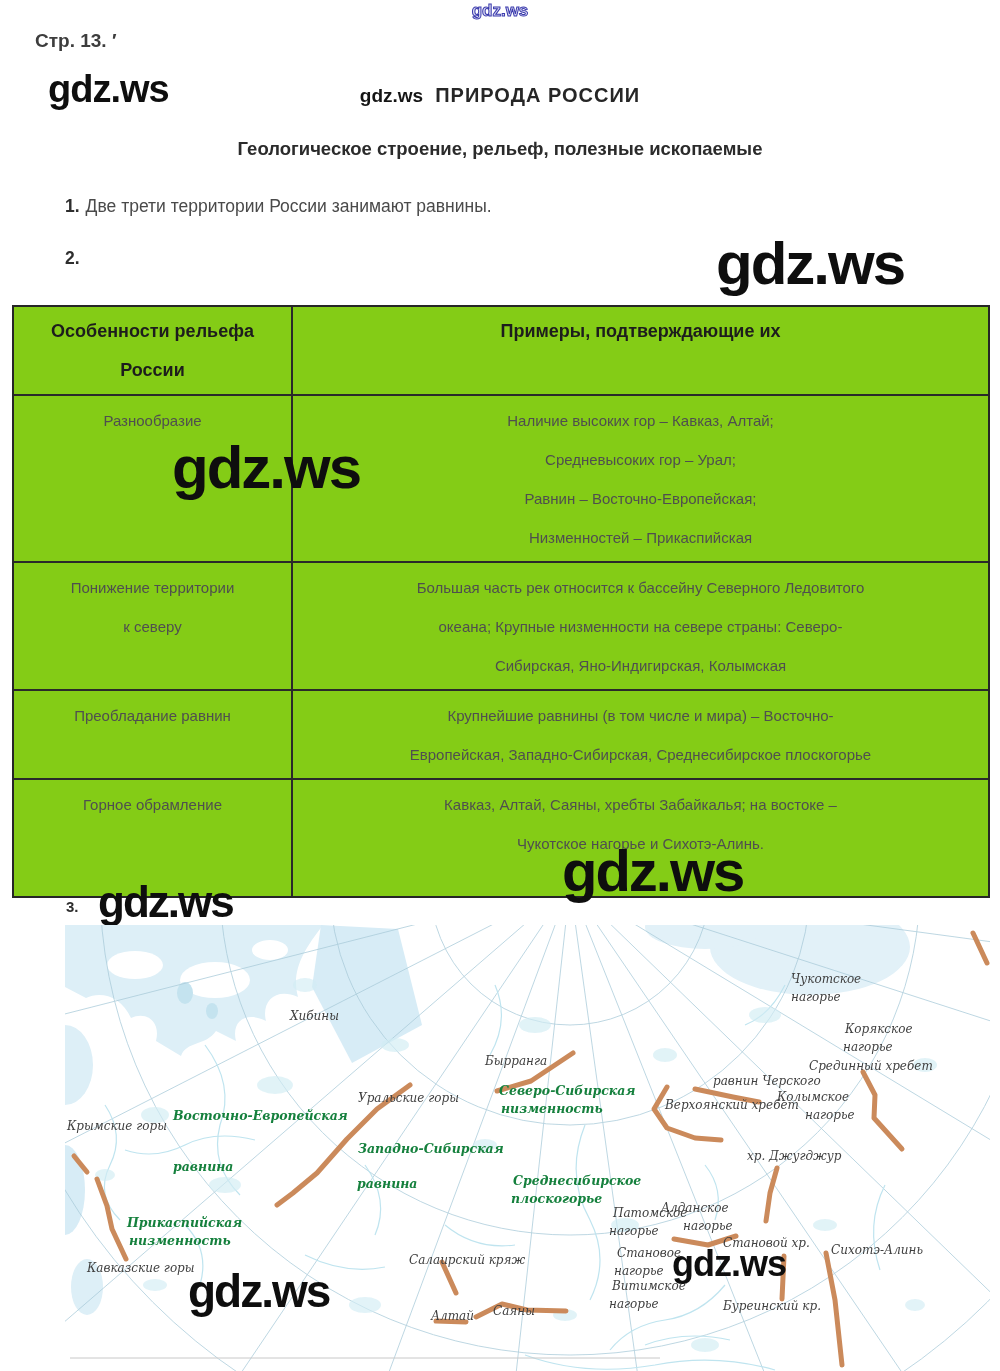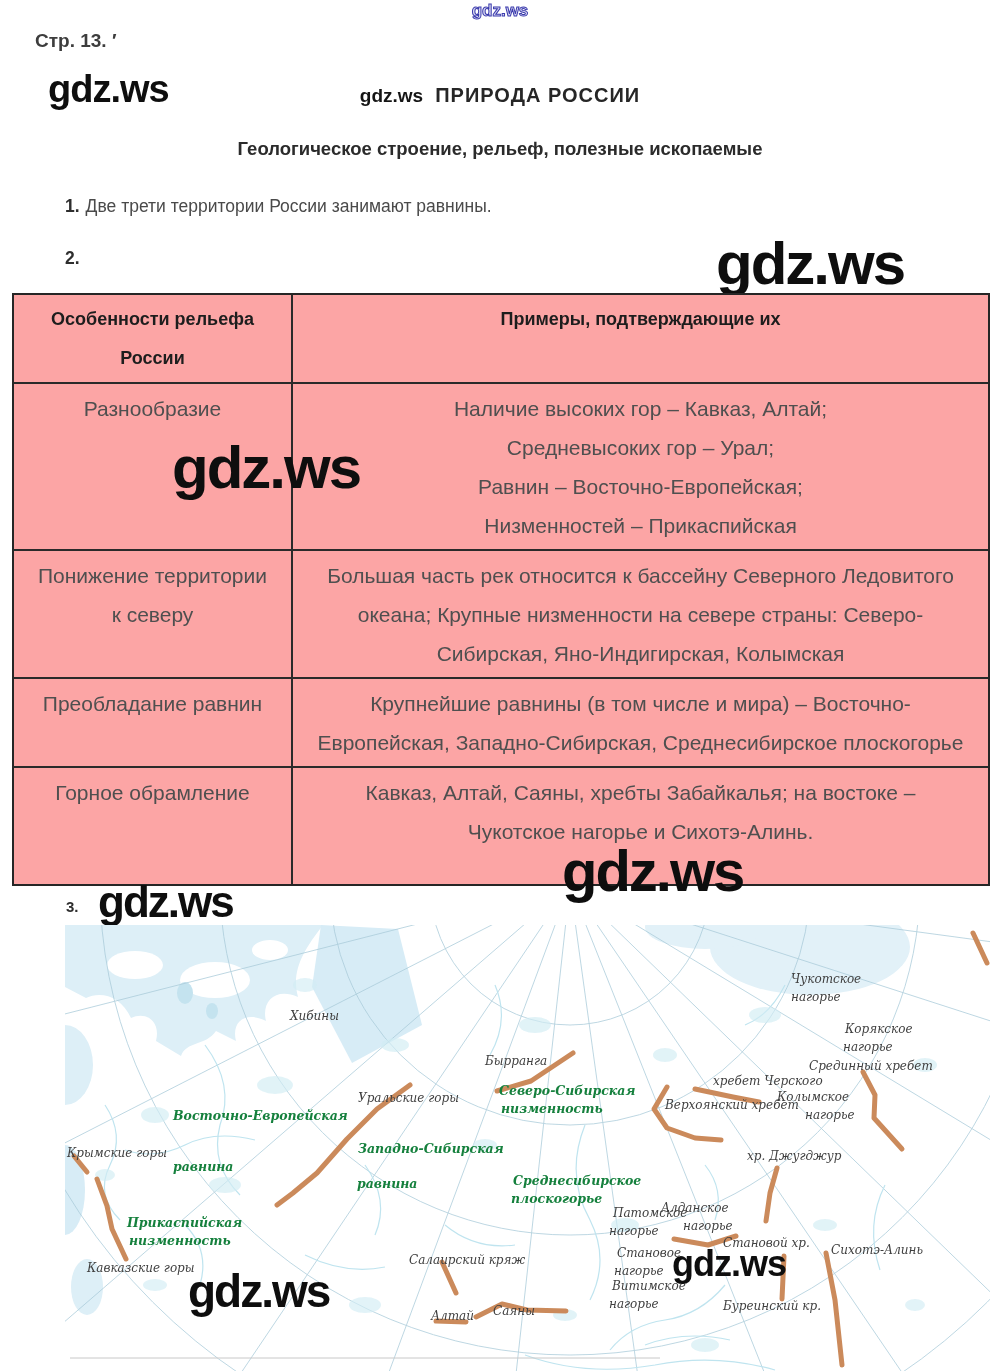--- a/index.html
+++ b/index.html
@@ -9,26 +9,26 @@
   .wm{font-family:"Liberation Sans",sans-serif;font-weight:700;color:#0e0e0e;letter-spacing:-1px;line-height:1;}
   .wm-outline{color:#d8d8f0;-webkit-text-stroke:1px #3a3aad;text-stroke:1px #3a3aad;font-weight:700;}
   .page-label{font-size:19px;font-weight:700;color:#3d3d3d;}
   .title-row{left:0;right:0;text-align:center;font-weight:700;color:#262626;}
   .title-prefix{font-size:19px;font-weight:700;color:#141414;margin-right:12px;}
   .section-title{font-size:20px;letter-spacing:1px;}
   .subtitle{left:0;right:0;text-align:center;font-size:18.5px;font-weight:700;color:#2b2b2b;}
   .item-line{font-size:17.5px;color:#4a4a4a;}
   .item-num{font-weight:700;color:#2e2e2e;margin-right:6px;}
   
-  #tbl{left:12px;top:293px;width:974px;border:2px solid #262626;background:#fca5a5;}
+  #tbl{left:12px;top:305px;width:974px;border:2px solid #262626;background:#84cc16;}
   .trow{display:grid;grid-template-columns:279px 1fr;}
   .trow + .trow{border-top:2px solid #2a2a2a;}
   .tcell{padding:5px 8px 4px 8px;text-align:center;}
   .tcell.c1{border-right:2px solid #2a2a2a;}
-  .tline{line-height:39px;font-size:21px;color:#4f4f4f;}
+  .tline{line-height:39px;font-size:15px;color:#4f4f4f;}
   .thead .tline{font-size:18px;font-weight:700;color:#1d1d1d;}
   
   #map{left:65px;top:925px;width:925px;height:446px;overflow:hidden;}
   .m-label{position:absolute;font-family:"DejaVu Serif",serif;font-style:italic;white-space:nowrap;line-height:1;}
   .m-label.orange{color:#404040;font-size:12px;font-weight:500;}
   .m-label.green{color:#15803d;font-size:12.5px;font-weight:600;}
 </style>
 </head>
 <body>
 
@@ -212,23 +212,23 @@
           <polyline points="377,337 391,368" fill="none" stroke="#cb8a5b" stroke-width="5" stroke-linecap="round" stroke-linejoin="round"></polyline>
           <polyline points="371,396 401,397" fill="none" stroke="#cb8a5b" stroke-width="5" stroke-linecap="round" stroke-linejoin="round"></polyline>
           <polyline points="411,392 437,379 462,385 501,386" fill="none" stroke="#cb8a5b" stroke-width="5" stroke-linecap="round" stroke-linejoin="round"></polyline>
           <polyline points="908,8 922,38" fill="none" stroke="#cb8a5b" stroke-width="5" stroke-linecap="round" stroke-linejoin="round"></polyline>
         </g>
     </svg>
 
   <span class="m-label orange" style="left: 225px; top: 85px;">Хибины</span>
       <span class="m-label orange" style="left: 420px; top: 130px;">Бырранга</span>
       <span class="m-label orange" style="left: 293px; top: 167px;">Уральские горы</span>
-      <span class="m-label orange" style="left: 2px; top: 222px;">Крымские горы</span>
+      <span class="m-label orange" style="left: 2px; top: 195px;">Крымские горы</span>
       <span class="m-label orange" style="left: 22px; top: 337px;">Кавказские горы</span>
-      <span class="m-label orange" style="left: 648px; top: 150px;">хребет Черского</span>
+      <span class="m-label orange" style="left: 648px; top: 150px;">равнин Черского</span>
       <span class="m-label orange" style="left: 600px; top: 174px;">Верхоянский хребет</span>
       <span class="m-label orange" style="left: 712px; top: 166px;">Колымское</span>
       <span class="m-label orange" style="left: 740px; top: 184px;">нагорье</span>
       <span class="m-label orange" style="left: 726px; top: 48px;">Чукотское</span>
       <span class="m-label orange" style="left: 726px; top: 66px;">нагорье</span>
       <span class="m-label orange" style="left: 780px; top: 98px;">Корякское</span>
       <span class="m-label orange" style="left: 778px; top: 116px;">нагорье</span>
       <span class="m-label orange" style="left: 744px; top: 135px;">Срединный хребет</span>
       <span class="m-label orange" style="left: 682px; top: 225px;">хр. Джугджур</span>
       <span class="m-label orange" style="left: 548px; top: 282px;">Патомское</span>

